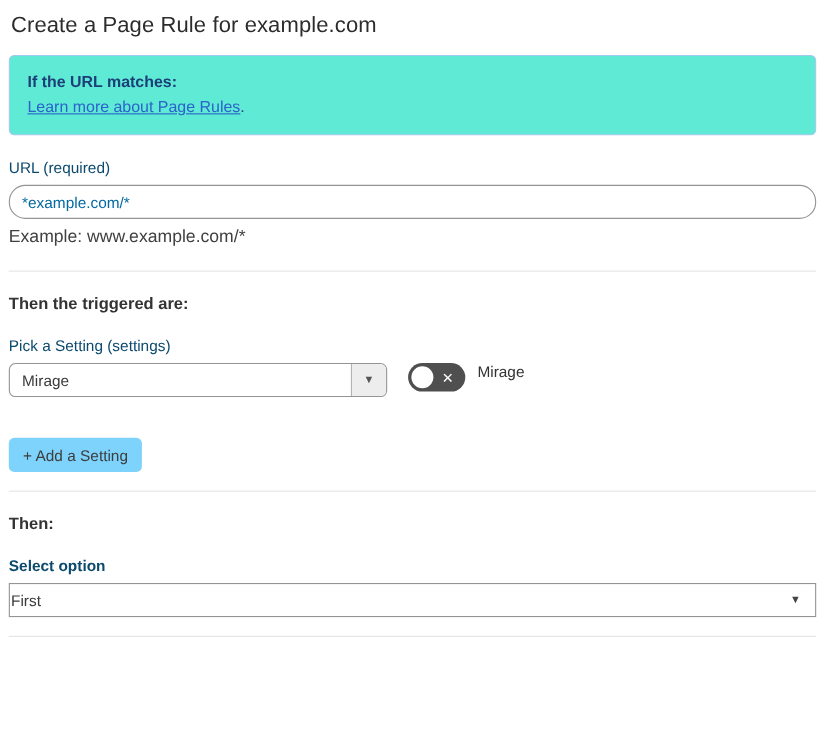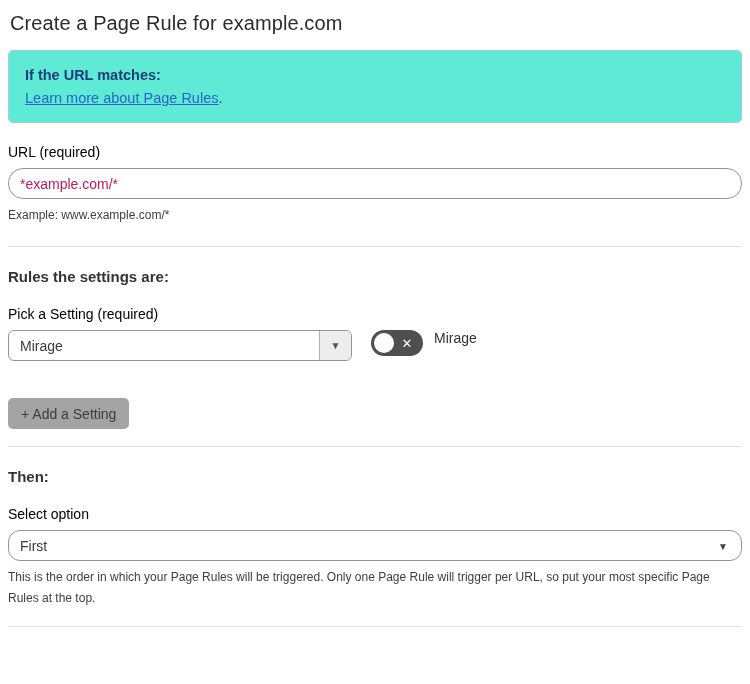--- a/index.html
+++ b/index.html
@@ -35,40 +35,40 @@
   .info-link {
     color: #2c62cb;
     text-decoration: underline;
     cursor: pointer;
     text-align: right;
   }
 
   
   .field-label {
     font-size: 14px;
-    color: #000000;
+    color: #0c4a6e;
     margin-top: 21px;
     margin-bottom: 8px;
   }
   .helper-text {
-    font-size: 12px;
+    font-size: 16px;
     color: #404040;
     margin-top: 6px;
     line-height: 21px;
   }
 
   
   .text-input {
     width: 100%;
     height: 31px;
     border: 1px solid #949494;
     border-radius: 15px;
     padding: 12px 11px;
     font-size: 14px;
-    color: #be185d;
+    color: #0369a1;
     font-family: "Liberation Sans", "DejaVu Sans", sans-serif;
     background: #fff;
     outline: none;
   }
 
   hr.divider {
     border: none;
     border-top: 1px solid #e4e4e4;
     margin-top: 20px;
   }
@@ -144,34 +144,34 @@
     display: inline-flex;
     align-items: center;
     justify-content: center;
     height: 31px;
     border: none;
     border-radius: 5px;
     font-size: 14px;
     font-family: "Liberation Sans", "DejaVu Sans", sans-serif;
     cursor: pointer;
   }
-  .btn-gray { background: #a3a3a3; color: #3d3d3d; padding: 0 13px; }
+  .btn-gray { background: #7dd3fc; color: #3d3d3d; padding: 0 13px; }
   .add-setting-btn { margin-top: 37px; }
 
   
   .wide-select {
     position: relative;
     width: 100%;
     height: 31px;
     border: 1px solid #949494;
-    border-radius: 12px;
+    border-radius: 0;
     background: #fff;
     display: flex;
     align-items: center;
-    padding: 0 11px;
+    padding: 0 1px;
     font-size: 14px;
     color: #3a3a3a;
     cursor: pointer;
   }
   .wide-select .wide-arrow {
     position: absolute;
     right: 13px;
     top: 50%;
     transform: translateY(-50%);
     font-size: 10px;
@@ -191,23 +191,23 @@
       <a class="info-link">Learn more about Page Rules</a><span>.</span>
     </div>
   </div>
 
   <div class="field-label">URL (required)</div>
   <input class="text-input" type="text" value="*example.com/*" style="">
   <div class="helper-text">Example: www.example.com/*</div>
 
   <hr class="divider">
 
-  <div class="section-heading">Rules the settings are:</div>
-
-  <div class="field-label">Pick a Setting (required)</div>
+  <div class="section-heading">Then the triggered are:</div>
+
+  <div class="field-label">Pick a Setting (settings)</div>
 
   <div class="setting-row">
     <div class="fake-select">
       <div class="select-value">Mirage</div>
       <div class="select-arrow-btn">
         <span>▼</span>
       </div>
     </div>
     <div class="toggle">
       <div class="knob"></div>
@@ -215,25 +215,24 @@
     </div>
     <div class="toggle-label">Mirage</div>
   </div>
 
   <button class="btn btn-gray add-setting-btn">+ Add a Setting</button>
 
   <hr class="divider" style="margin-top:17px;">
 
   <div class="section-heading">Then:</div>
 
-  <div class="field-label" style="">Select option</div>
+  <div class="field-label" style="font-weight:bold;">Select option</div>
 
   <div class="wide-select">
     <span>First</span>
     <span class="wide-arrow">▼</span>
   </div>
-  <div class="helper-text">This is the order in which your Page Rules will be triggered. Only one Page Rule will trigger per URL, so put your most specific Page Rules at the top.</div>
 
   <hr class="divider" style="margin-top:17px;">
 
   
 
 </div>
 
 </body></html>

